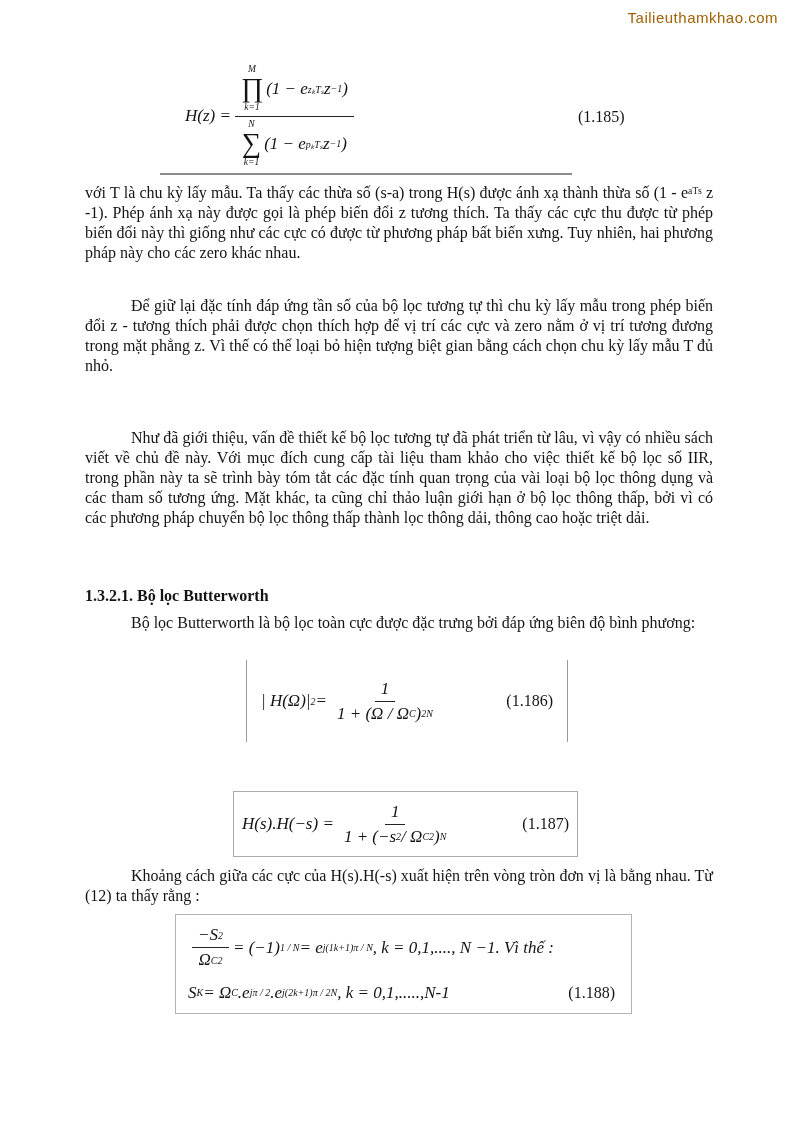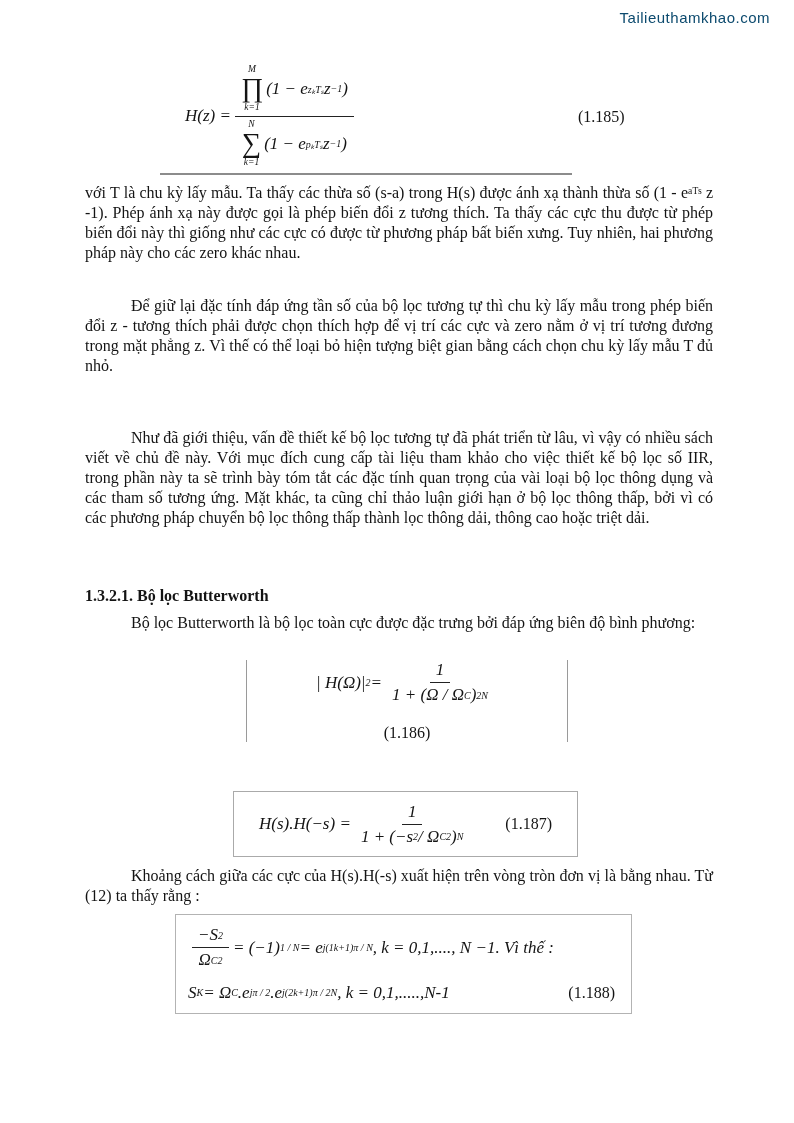--- a/index.html
+++ b/index.html
@@ -1,19 +1,19 @@
 <!DOCTYPE html>
 <html><head>
 <meta charset="utf-8">
 <style>
   html,body{margin:0;padding:0;background:#ffffff;}
   .page{position:relative;width:794px;height:1123px;background:#ffffff;overflow:hidden;
         font-family:"Liberation Serif",serif;color:#141414;}
-  .wm{position:absolute;top:9px;right:24px;font-family:"Liberation Sans",sans-serif;
-      font-size:15px;color:#0c4a6e;letter-spacing:.5px;}
+  .wm{position:absolute;top:9px;right:16px;font-family:"Liberation Sans",sans-serif;
+      font-size:15px;color:#a16207;letter-spacing:.5px;}
   .para{position:absolute;left:85px;width:628px;font-size:16px;line-height:20px;
         text-align:justify;}
   .indent{text-indent:46px;}
   .heading{position:absolute;left:85px;width:628px;font-size:16.5px;font-weight:bold;}
   .pageno{position:absolute;left:0;top:1050px;width:100%;text-align:center;font-size:16px;}
   
   .math{font-style:italic;font-size:17px;display:flex;align-items:center;}
   .frac{display:inline-flex;flex-direction:column;align-items:center;vertical-align:middle;margin:0 4px;}
   .frac .num{display:flex;align-items:center;justify-content:center;
              border-bottom:1px solid #222;padding:0 6px 2px 6px;}
@@ -22,23 +22,23 @@
   .bigop .lim{font-size:9.5px;line-height:1.2;}
   .bigop .op{font-size:27px;font-style:normal;line-height:1;}
   sup{font-size:10px;} sub{font-size:10px;}
   .eqtag{font-style:normal;font-size:16px;}
   .f185{position:absolute;left:85px;top:64px;width:627px;height:108px;}
   .f185 .math{position:absolute;left:100px;top:0;}
   .f185 .eqtag{position:absolute;left:493px;top:44px;}
   .rule185{position:absolute;left:160px;top:173px;width:412px;border-top:2px solid #8c8c8c;}
   .f186{position:absolute;left:246px;top:660px;width:322px;height:82px;
         border-left:1px solid #9a9a9a;border-right:1px solid #9a9a9a;
-        display:flex;align-items:center;justify-content:space-between;padding:0 14px;box-sizing:border-box;flex-direction:column;}
+        display:flex;align-items:center;justify-content:space-between;padding:0 14px;box-sizing:border-box;}
   .f187{position:absolute;left:233px;top:791px;width:345px;height:66px;border:1px solid #aaaaaa;
-        display:flex;align-items:center;justify-content:space-between;padding:0 25px;box-sizing:border-box;}
+        display:flex;align-items:center;justify-content:space-between;padding:0 8px;box-sizing:border-box;}
   .f188{position:absolute;left:175px;top:914px;width:457px;height:100px;border:1px solid #b3b3b3;
         box-sizing:border-box;padding:4px 12px;display:flex;flex-direction:column;justify-content:space-around;}
   .f188 .row{display:flex;align-items:center;}
   .f188 .row2 .eqtag{margin-left:auto;margin-right:4px;}
 </style>
 </head>
 <body>
 
 <div class="page">
 

